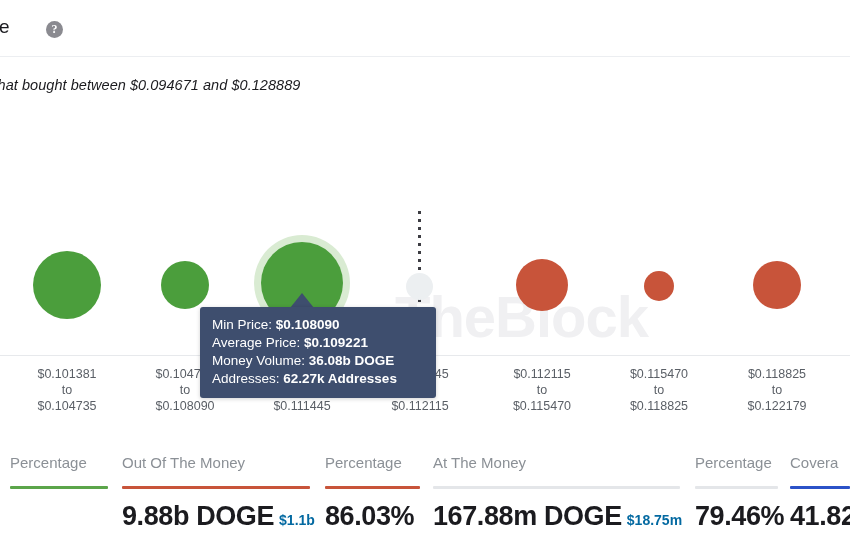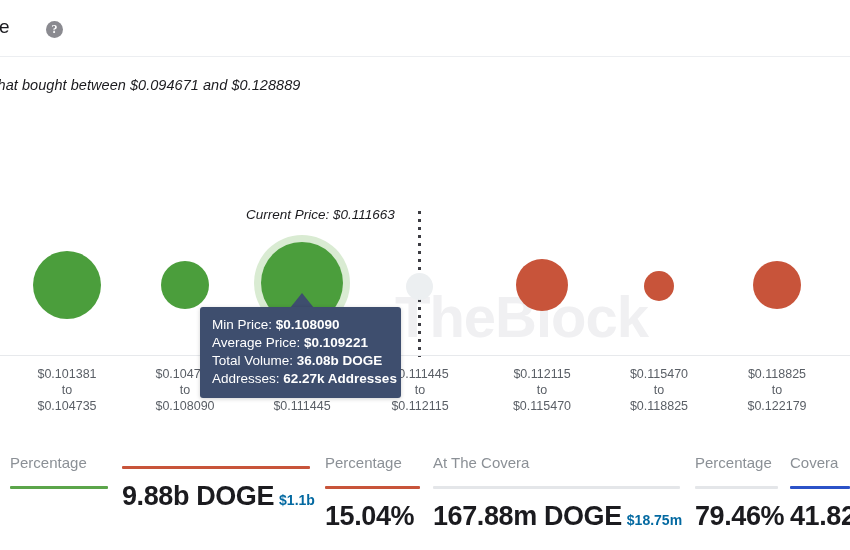--- a/index.html
+++ b/index.html
@@ -98,21 +98,21 @@
     margin-top:12px; font-size:27px; font-weight:700; color:#1b1b1f;
     white-space:nowrap; letter-spacing:-.4px;
   }
   .stat-sub {
     font-size:14px; font-weight:700; color:#0369a1; margin-left:5px;
     letter-spacing:0;
   }
 
   
   .tooltip {
-    position:absolute; left:200px; top:307px; width:201px;
+    position:absolute; left:200px; top:307px; width:236px;
     background:#3e4e6e; border-radius:3px;
     padding:9px 13px 10px 12px;
     box-shadow:0 1px 4px rgba(0,0,0,.18);
   }
   .tooltip-arrow {
     position:absolute; left:290px; top:293px;
     width:0; height:0;
     border-left:12px solid transparent;
     border-right:12px solid transparent;
     border-bottom:15px solid #3e4e6e;
@@ -141,21 +141,20 @@
         <div class="bubble green" style="left: 33px; top: 151px; width: 68px; height: 68px;"></div>
         <div class="bubble green" style="left: 161px; top: 161px; width: 48px; height: 48px;"></div>
         <div class="bubble-halo" style="left: 254px; top: 135px; width: 96px; height: 96px;"></div>
         <div class="bubble green" style="left: 261px; top: 142px; width: 82px; height: 82px;"></div>
         <div class="bubble red" style="left: 516px; top: 159px; width: 52px; height: 52px;"></div>
         <div class="bubble red" style="left: 644px; top: 171px; width: 30px; height: 30px;"></div>
         <div class="bubble red" style="left: 753px; top: 161px; width: 48px; height: 48px;"></div>
       </div>
   </div>
 
-  <div class="cp-label">Current Price: $0.111663</div>
   <div class="cp-line"></div>
   <div class="cp-dot"></div>
 
   <div class="axis-line"></div>
   <div id="ticks">
       <div class="tick" style="left: -13px;">
         <div>$0.101381</div>
         <div>to</div>
         <div>$0.104735</div>
       </div>
@@ -195,45 +194,46 @@
   <div class="tooltip">
     <div class="tt-row">
       <span>Min Price:</span>
       <b>$0.108090</b>
     </div>
     <div class="tt-row">
       <span>Average Price:</span>
       <b>$0.109221</b>
     </div>
     <div class="tt-row">
-      <span>Total Volume:</span>
+      <span>Money Volume:</span>
       <b>36.08b DOGE</b>
     </div>
     <div class="tt-row">
       <span>Addresses:</span>
       <b>62.27k Addresses</b>
     </div>
   </div>
 
   <div class="stats" id="stats">
       <div class="stat" style="left: 10px;">
         <div class="stat-label">Percentage</div>
         <div class="stat-rule" style="background: rgb(91, 165, 74); width: 98px;"></div>
       </div>
       <div class="stat" style="left: 122px;">
+        <div class="stat-label">Out Of The Money</div>
         <div class="stat-rule" style="background: rgb(200, 84, 58); width: 188px;"></div>
         <div class="stat-value">9.88b DOGE<span class="stat-sub">$1.1b</span></div>
       </div>
       <div class="stat" style="left: 325px;">
         <div class="stat-label">Percentage</div>
         <div class="stat-rule" style="background: rgb(200, 84, 58); width: 95px;"></div>
-        <div class="stat-value">15.04%</div>
+        <div class="stat-value">86.03%</div>
       </div>
       <div class="stat" style="left: 433px;">
-        <div class="stat-label">At The Covera</div>
+        <div class="stat-label">At The Money</div>
         <div class="stat-rule" style="background: rgb(228, 230, 233); width: 247px;"></div>
         <div class="stat-value">167.88m DOGE<span class="stat-sub">$18.75m</span></div>
       </div>
       <div class="stat" style="left: 695px;">
         <div class="stat-label">Percentage</div>
         <div class="stat-rule" style="background: rgb(228, 230, 233); width: 83px;"></div>
         <div class="stat-value">79.46%</div>
       </div>
       <div class="stat" style="left: 790px;">
         <div class="stat-label">Covera</div>

